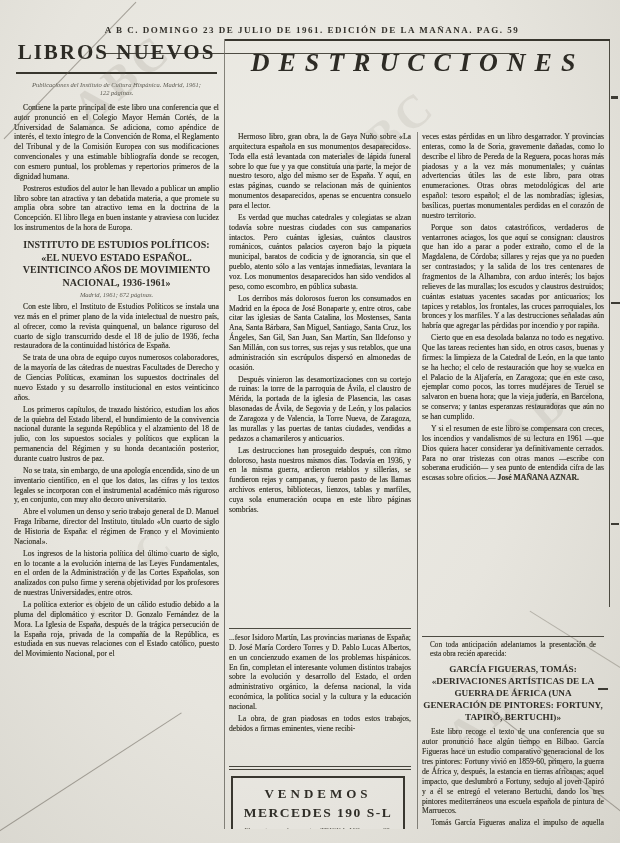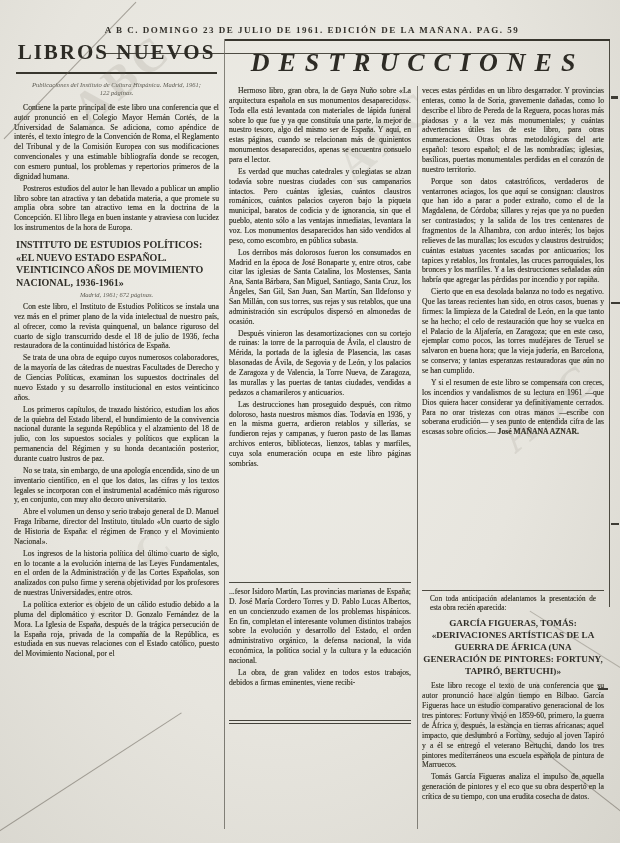--- a/index.html
+++ b/index.html
@@ -7,37 +7,37 @@
     position:relative;width:620px;height:843px;overflow:hidden;box-sizing:border-box;
     padding:25px 10px 4px 14px;
     background:radial-gradient(ellipse at 45% 35%, #eeede7 0%, #e7e5de 55%, #d7d5cd 100%);
     font-family:"Liberation Serif","DejaVu Serif",serif;color:#413f38;
   }
   .hdr{text-align:center;font-size:9px;font-weight:bold;letter-spacing:1.5px;color:#33312b;}
   .hdr-inner{border-bottom:1px solid #4d4b42;padding-bottom:18px;}
   .content{display:flex;height:calc(100% - 24px);margin-top:4px;}
   .col-left{width:205px;flex:none;overflow:hidden;padding-right:5px;}
   .vdiv{width:1px;flex:none;background:linear-gradient(#6c6a61,#4c4a42 60%,#6a6860);opacity:.8;}
-  .article{flex:1;border-top:2px solid #38362e;position:relative;overflow:hidden;display:flex;flex-direction:column;padding-top:2px;}
+  .article{flex:1;border-top:2px solid #38362e;position:relative;overflow:hidden;display:flex;flex-direction:column;padding-top:2px;gap:46px;}
   .article::after{content:"";position:absolute;right:0;top:0;width:1px;height:566px;background:#4c4a41;}
   .article-title{text-align:center;font-style:italic;font-weight:bold;font-size:26px;letter-spacing:9px;color:#2d2b25;margin:5px 0 8px;white-space:nowrap;}
   .article-cols{display:flex;flex:1;overflow:hidden;justify-content:flex-end;}
   .acol{flex:1;overflow:hidden;padding:0 6px 0 4px;}
   .acol+.vdiv{margin:0;}
   .bt{font-size:7.7px;line-height:1.28;text-align:justify;color:#474539;
       text-shadow:0 0 .5px rgba(72,70,60,.85);}
   p.bt{margin:0 0 2px;text-indent:9px;}
   p.bt.noindent{text-indent:0;}
   .zone-a{height:492px;overflow:hidden;}
   .zone-b{height:128px;overflow:hidden;}
   .zone-c{height:500px;overflow:hidden;}
   .section-title{font-size:21px;font-weight:bold;letter-spacing:2px;text-align:center;
       border-bottom:2px solid #38362e;padding-bottom:7px;margin:1px 2px 7px;color:#2d2b25;white-space:nowrap;}
   .rev-head{font-size:11.5px;font-weight:bold;text-align:center;line-height:1.18;margin:3px 4px 3px;color:#302e28;}
-  .rev-head2{font-size:10px;font-weight:bold;text-align:left;line-height:1.25;margin:6px 2px 2px;color:#302e28;}
+  .rev-head2{font-size:10px;font-weight:bold;text-align:center;line-height:1.25;margin:6px 2px 2px;color:#302e28;}
   .rev-head3{font-size:9.2px;font-weight:bold;text-align:center;line-height:1.3;margin:4px 0 4px;color:#302e28;}
   .credit{font-size:6.5px;font-style:italic;text-align:center;color:#5c5a51;margin:0 16px 5px;line-height:1.3;}
   .credit2{font-size:6.5px;font-style:italic;text-align:center;color:#5c5a51;margin:0 16px 4px;}
   .rule{border:0;border-top:1px solid #4c4a41;margin:4px 0;}
   .rule-double{border:0;border-top:1px solid #45433b;border-bottom:1px solid #45433b;height:2px;margin:5px 0 0;}
   .sig{font-weight:bold;white-space:nowrap;}
   .note{font-size:7.2px;line-height:1.3;text-align:justify;color:#474539;margin:3px 8px 2px;
       text-shadow:0 0 .5px rgba(72,70,60,.85);}
   .ad{border:2px solid #393730;margin:6px 6px 0 2px;padding:8px 4px 9px;text-align:center;background:rgba(255,255,255,.12);}
   .ad-l1{font-size:13px;font-weight:bold;letter-spacing:4px;color:#2f2d27;}
@@ -104,23 +104,28 @@
           <div class="zone-a">
             <p class="bt">Hermoso libro, gran obra, la de Gaya Nuño sobre «La arquitectura española en sus monumentos desaparecidos». Toda ella está levantada con materiales de lápida funeral sobre lo que fue y ya que constituía una parte, la mejor de nuestro tesoro, algo del mismo ser de España. Y aquí, en estas páginas, cuando se relacionan más de quinientos monumentos desaparecidos, apenas se encuentra consuelo para el lector.</p>
             <p class="bt">Es verdad que muchas catedrales y colegiatas se alzan todavía sobre nuestras ciudades con sus campanarios intactos. Pero cuántas iglesias, cuántos claustros románicos, cuántos palacios cayeron bajo la piqueta municipal, baratos de codicia y de ignorancia, sin que el pueblo, atento sólo a las ventajas inmediatas, levantara la voz. Los monumentos desaparecidos han sido vendidos al peso, como escombro, en pública subasta.</p>
             <p class="bt">Los derribos más dolorosos fueron los consumados en Madrid en la época de José Bonaparte y, entre otros, cabe citar las iglesias de Santa Catalina, los Mostenses, Santa Ana, Santa Bárbara, San Miguel, Santiago, Santa Cruz, los Ángeles, San Gil, San Juan, San Martín, San Ildefonso y San Millán, con sus torres, sus rejas y sus retablos, que una administración sin escrúpulos dispersó en almonedas de ocasión.</p>
             <p class="bt">Después vinieron las desamortizaciones con su cortejo de ruinas: la torre de la parroquia de Ávila, el claustro de Mérida, la portada de la iglesia de Plasencia, las casas blasonadas de Ávila, de Segovia y de León, y los palacios de Zaragoza y de Valencia, la Torre Nueva, de Zaragoza, las murallas y las puertas de tantas ciudades, vendidas a pedazos a chamarileros y anticuarios.</p>
             <p class="bt">Las destrucciones han proseguido después, con ritmo doloroso, hasta nuestros mismos días. Todavía en 1936, y en la misma guerra, ardieron retablos y sillerías, se fundieron rejas y campanas, y fueron pasto de las llamas archivos enteros, bibliotecas, lienzos, tablas y marfiles, cuya sola enumeración ocupa en este libro páginas sombrías.</p>
           </div>
           <hr class="rule">
           <div class="zone-b">
             <p class="bt noindent">...fesor Isidoro Martín, Las provincias marianas de España; D. José María Cordero Torres y D. Pablo Lucas Albertos, en un concienzudo examen de los problemas hispánicos. En fin, completan el interesante volumen distintos trabajos sobre la evolución y desarrollo del Estado, el orden administrativo orgánico, la defensa nacional, la vida económica, la política social y la cultura y la educación nacional.</p>
-            <p class="bt">La obra, de gran validez en todos estos trabajos, debidos a firmas eminentes, viene recibi-</p>
+            <p class="bt">La obra, de gran piadosas en todos estos trabajos, debidos a firmas eminentes, viene recibi-</p>
           </div>
           <div class="rule-double"></div>
+          <div class="ad">
+            <div class="ad-l1">VENDEMOS</div>
+            <div class="ad-l2">MERCEDES 190 S-L</div>
+            <div class="ad-l3">Flamante, con dos capotas. TRICKA. Villanueva, 28.</div>
+          </div>
         </div>
 
         <div class="vdiv"></div>
 
         <div class="acol">
           <div class="zone-c">
             <p class="bt noindent">veces estas pérdidas en un libro desgarrador. Y provincias enteras, como la de Soria, gravemente dañadas, como lo describe el libro de Pereda de la Reguera, pocas horas más piadosas y a la vez más monumentales; y cuántas advertencias útiles las de este libro, para otras enumeraciones. Otras obras metodológicas del arte español: tesoro español; el de las nombradías; iglesias, basílicas, puertas monumentales perdidas en el corazón de nuestro territorio.</p>
             <p class="bt">Porque son datos catastróficos, verdaderos de ventarrones aciagos, los que aquí se consignan: claustros que han ido a parar a poder extraño, como el de la Magdalena, de Córdoba; sillares y rejas que ya no pueden ser contrastados; y la salida de los tres centenares de fragmentos de la Alhambra, con arduo interés; los bajos relieves de las murallas; los escudos y claustros destruidos; cuántas estatuas yacentes sacadas por anticuarios; los tapices y retablos, los frontales, las cruces parroquiales, los bronces y los marfiles. Y a las destrucciones señaladas aún habría que agregar las pérdidas por incendio y por rapiña.</p>
             <p class="bt">Cierto que en esa desolada balanza no todo es negativo. Que las tareas recientes han sido, en otros casos, buenas y firmes: la limpieza de la Catedral de León, en la que tanto se ha hecho; el celo de restauración que hoy se vuelca en el Palacio de la Aljafería, en Zaragoza; que en este caso, ejemplar como pocos, las torres mudéjares de Teruel se salvaron en buena hora; que la vieja judería, en Barcelona, se conserva; y tantas esperanzas restauradoras que aún no se han cumplido.</p>
             <p class="bt">

